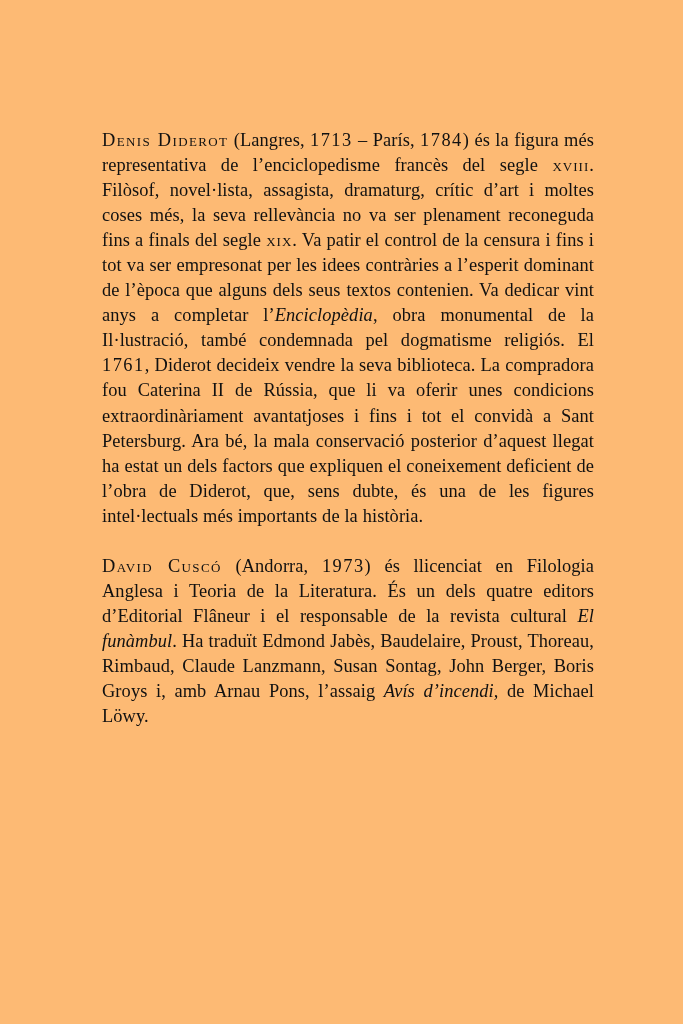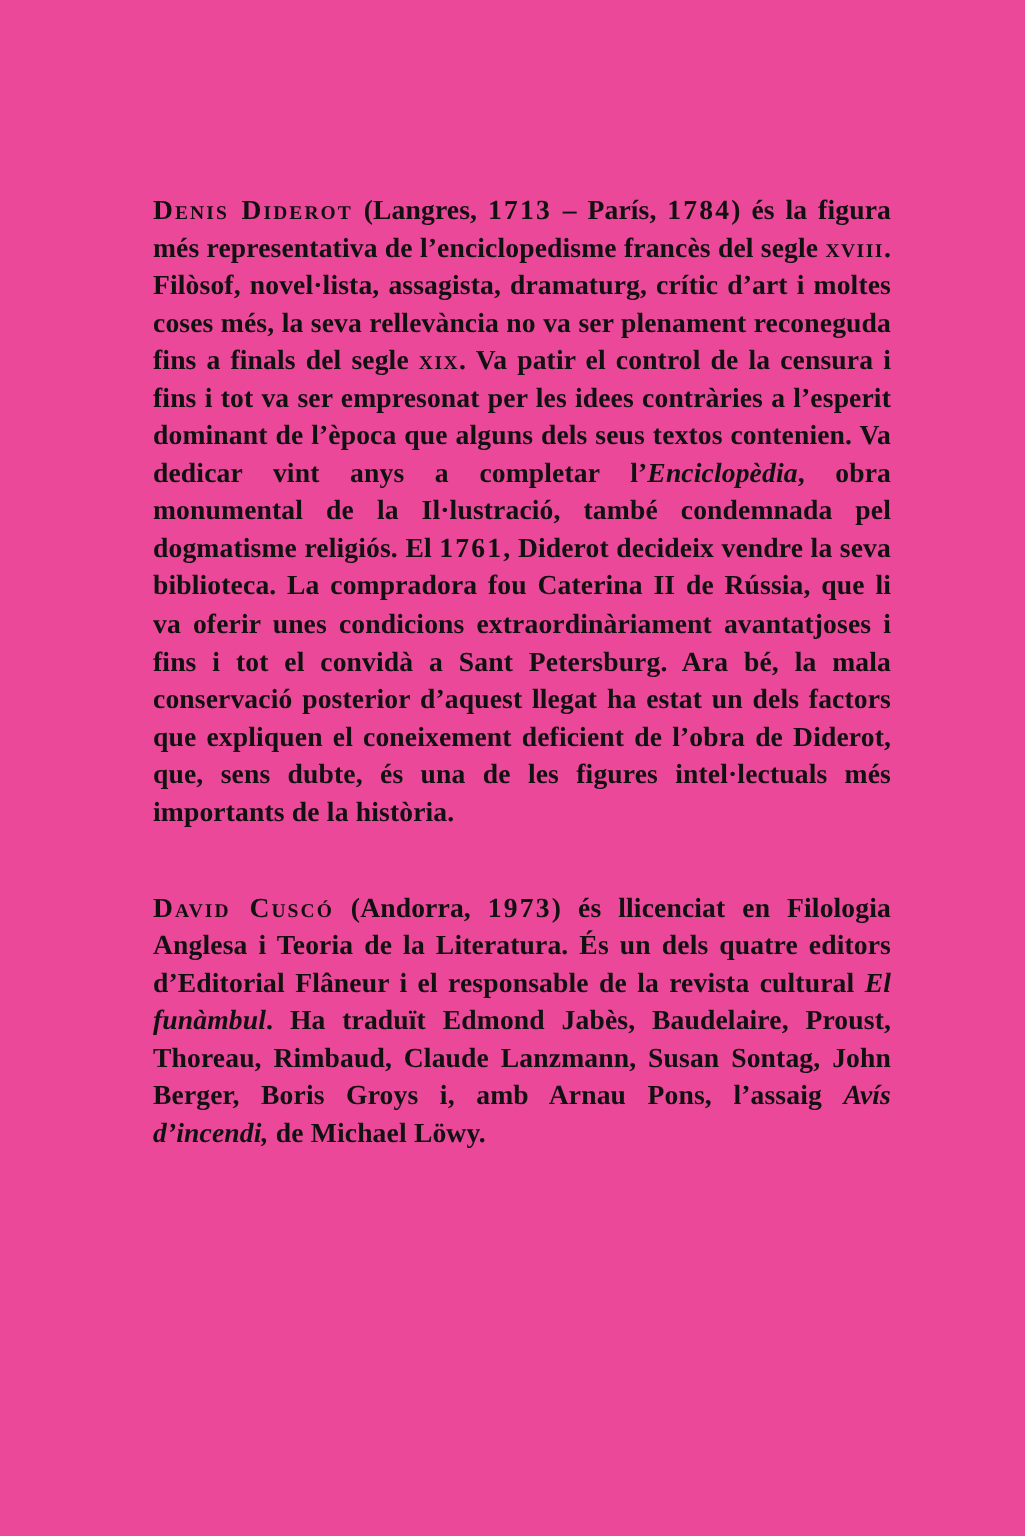--- a/index.html
+++ b/index.html
@@ -15,23 +15,22 @@
     font-family: "Liberation Serif", "DejaVu Serif", serif;
     color: #111111;
     -webkit-font-smoothing: antialiased;
   }
 
   
   .page {
     position: relative;
     width: 683px;
     height: 1024px;
-    background: #ec4899;
+    background: #fdba74;
     box-sizing: border-box;
-    font-weight: bold;
   }
 
   .text-block {
     position: absolute;
     left: 102px;
     top: 128px;
     width: 492px;
   }
 
   
@@ -41,21 +40,21 @@
     line-height: 25.05px;
     text-align: justify;
     text-justify: inter-word;
     hyphens: manual;
     -webkit-hyphens: manual;
     text-indent: 0;
     letter-spacing: 0.005em;
     word-spacing: 0.005em;
   }
   .bio-para + .bio-para {
-    margin-top: 39px;
+    margin-top: 25px;
   }
 
   
   .smallcaps {
     font-variant: small-caps;
     font-feature-settings: "smcp" 1;
     letter-spacing: 0.055em;
   }
   .smallcaps-name {
     font-variant: small-caps;

